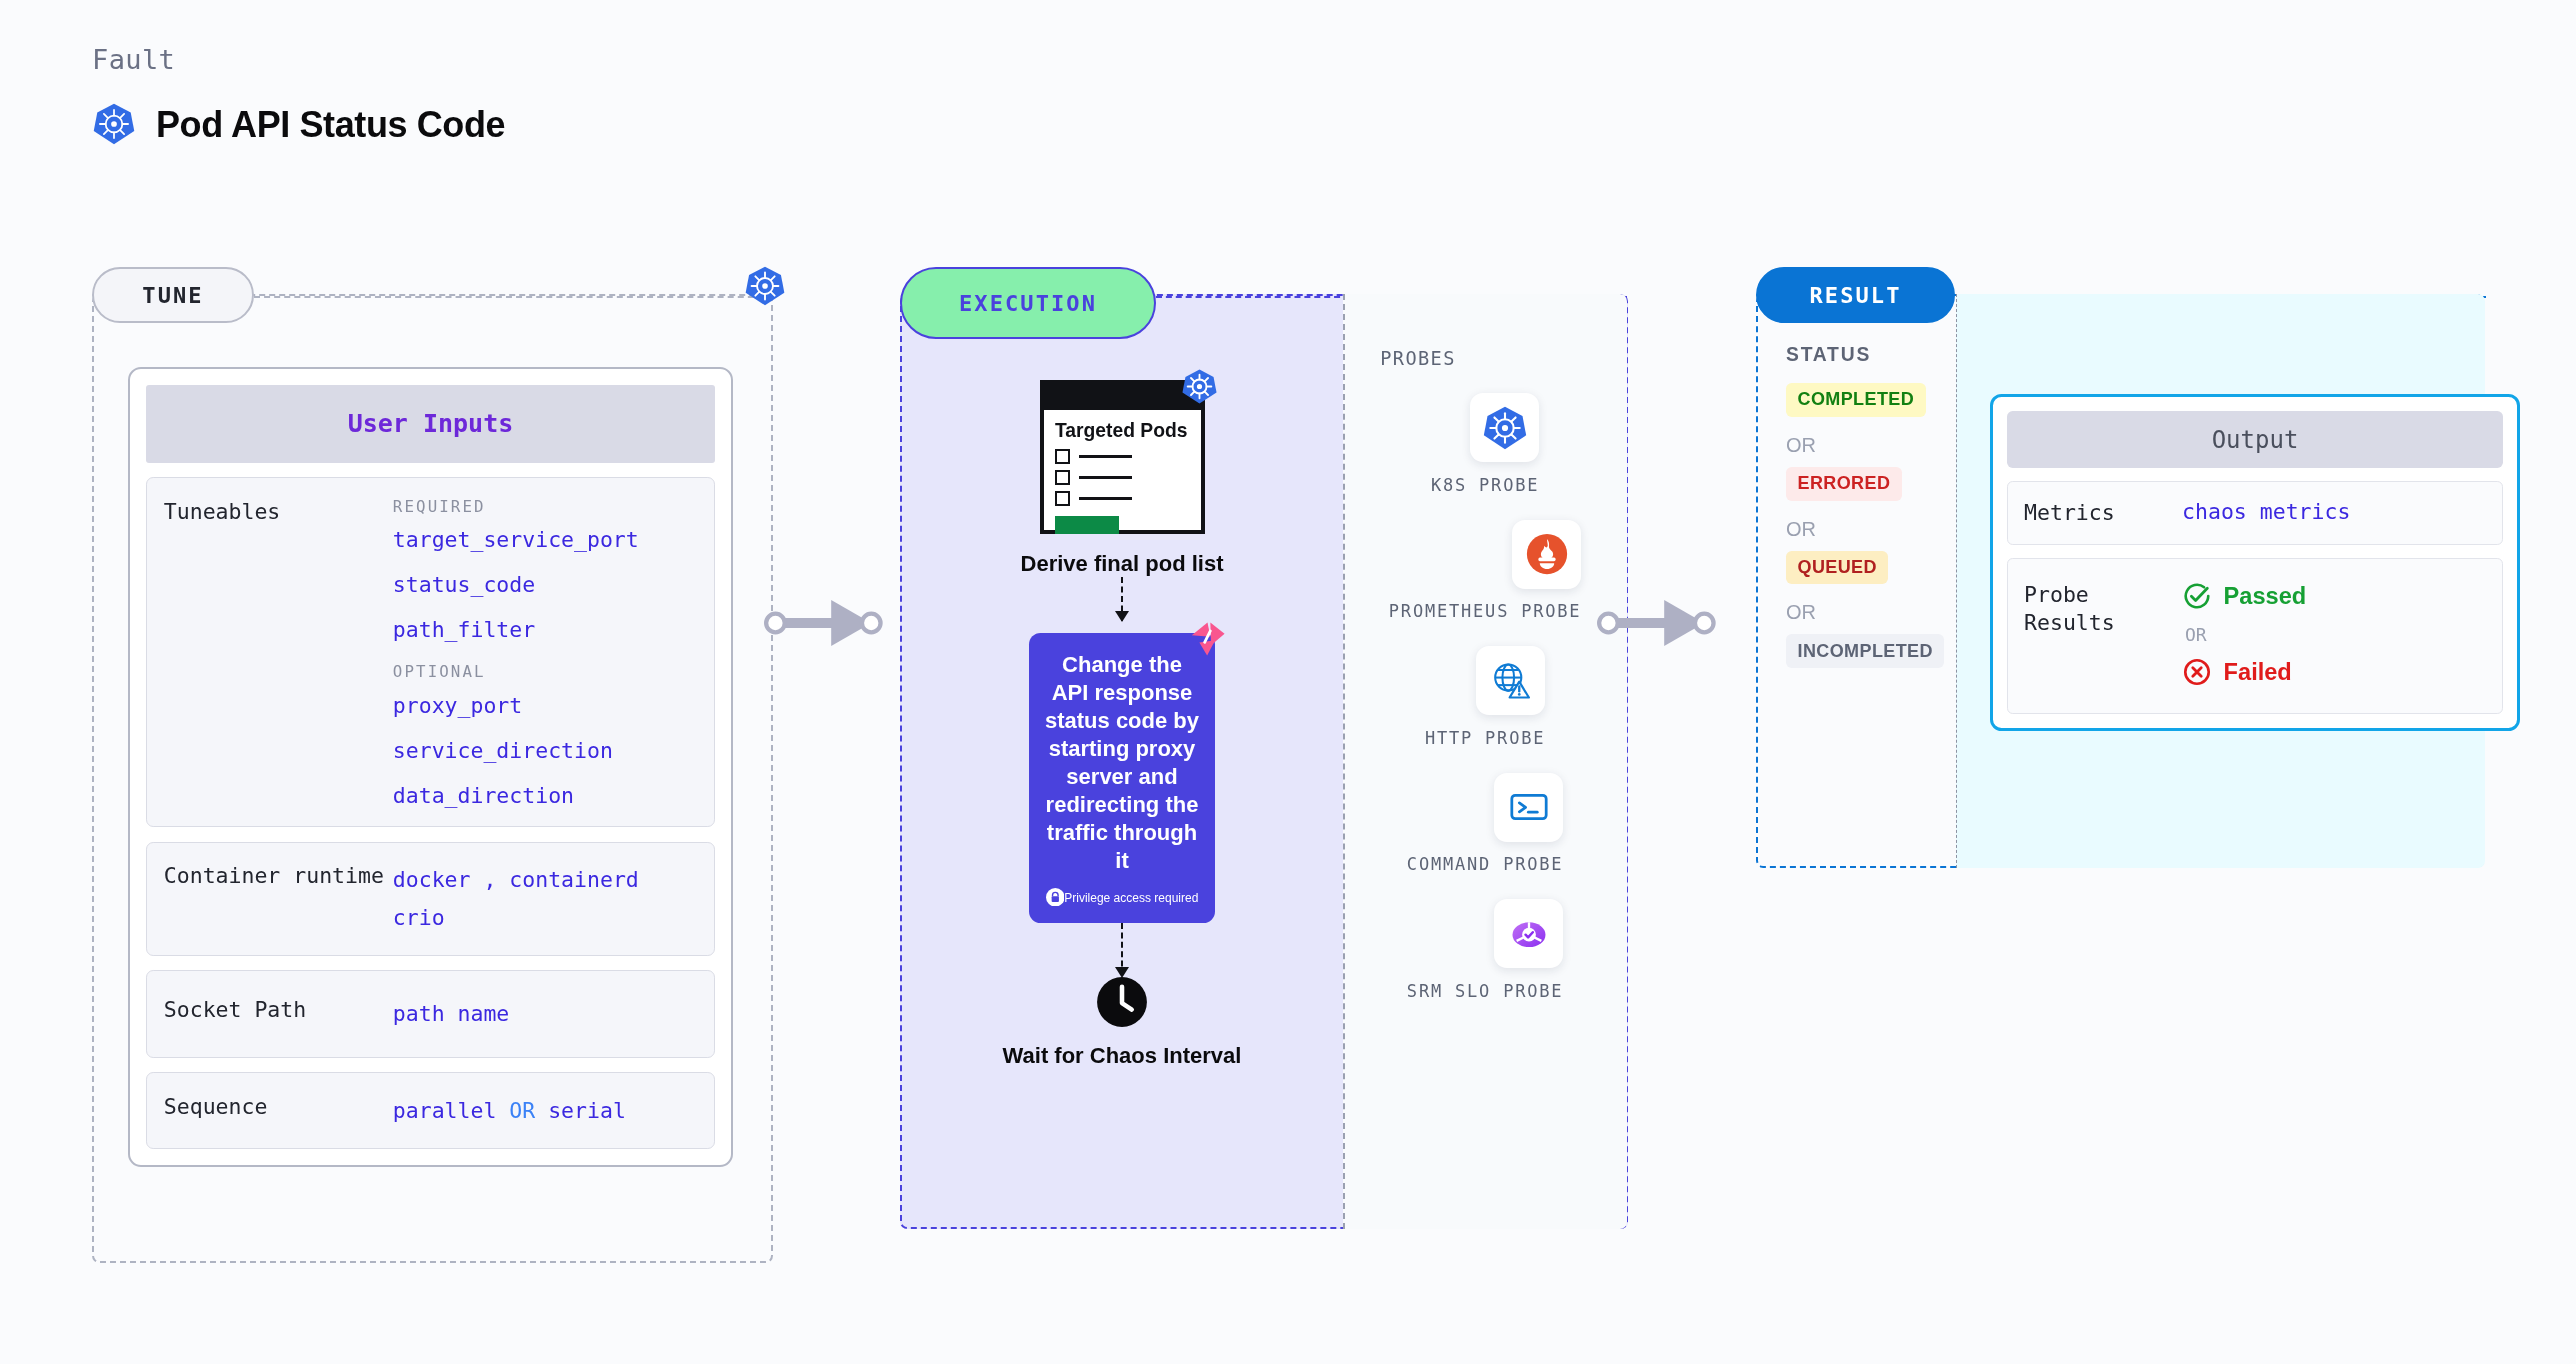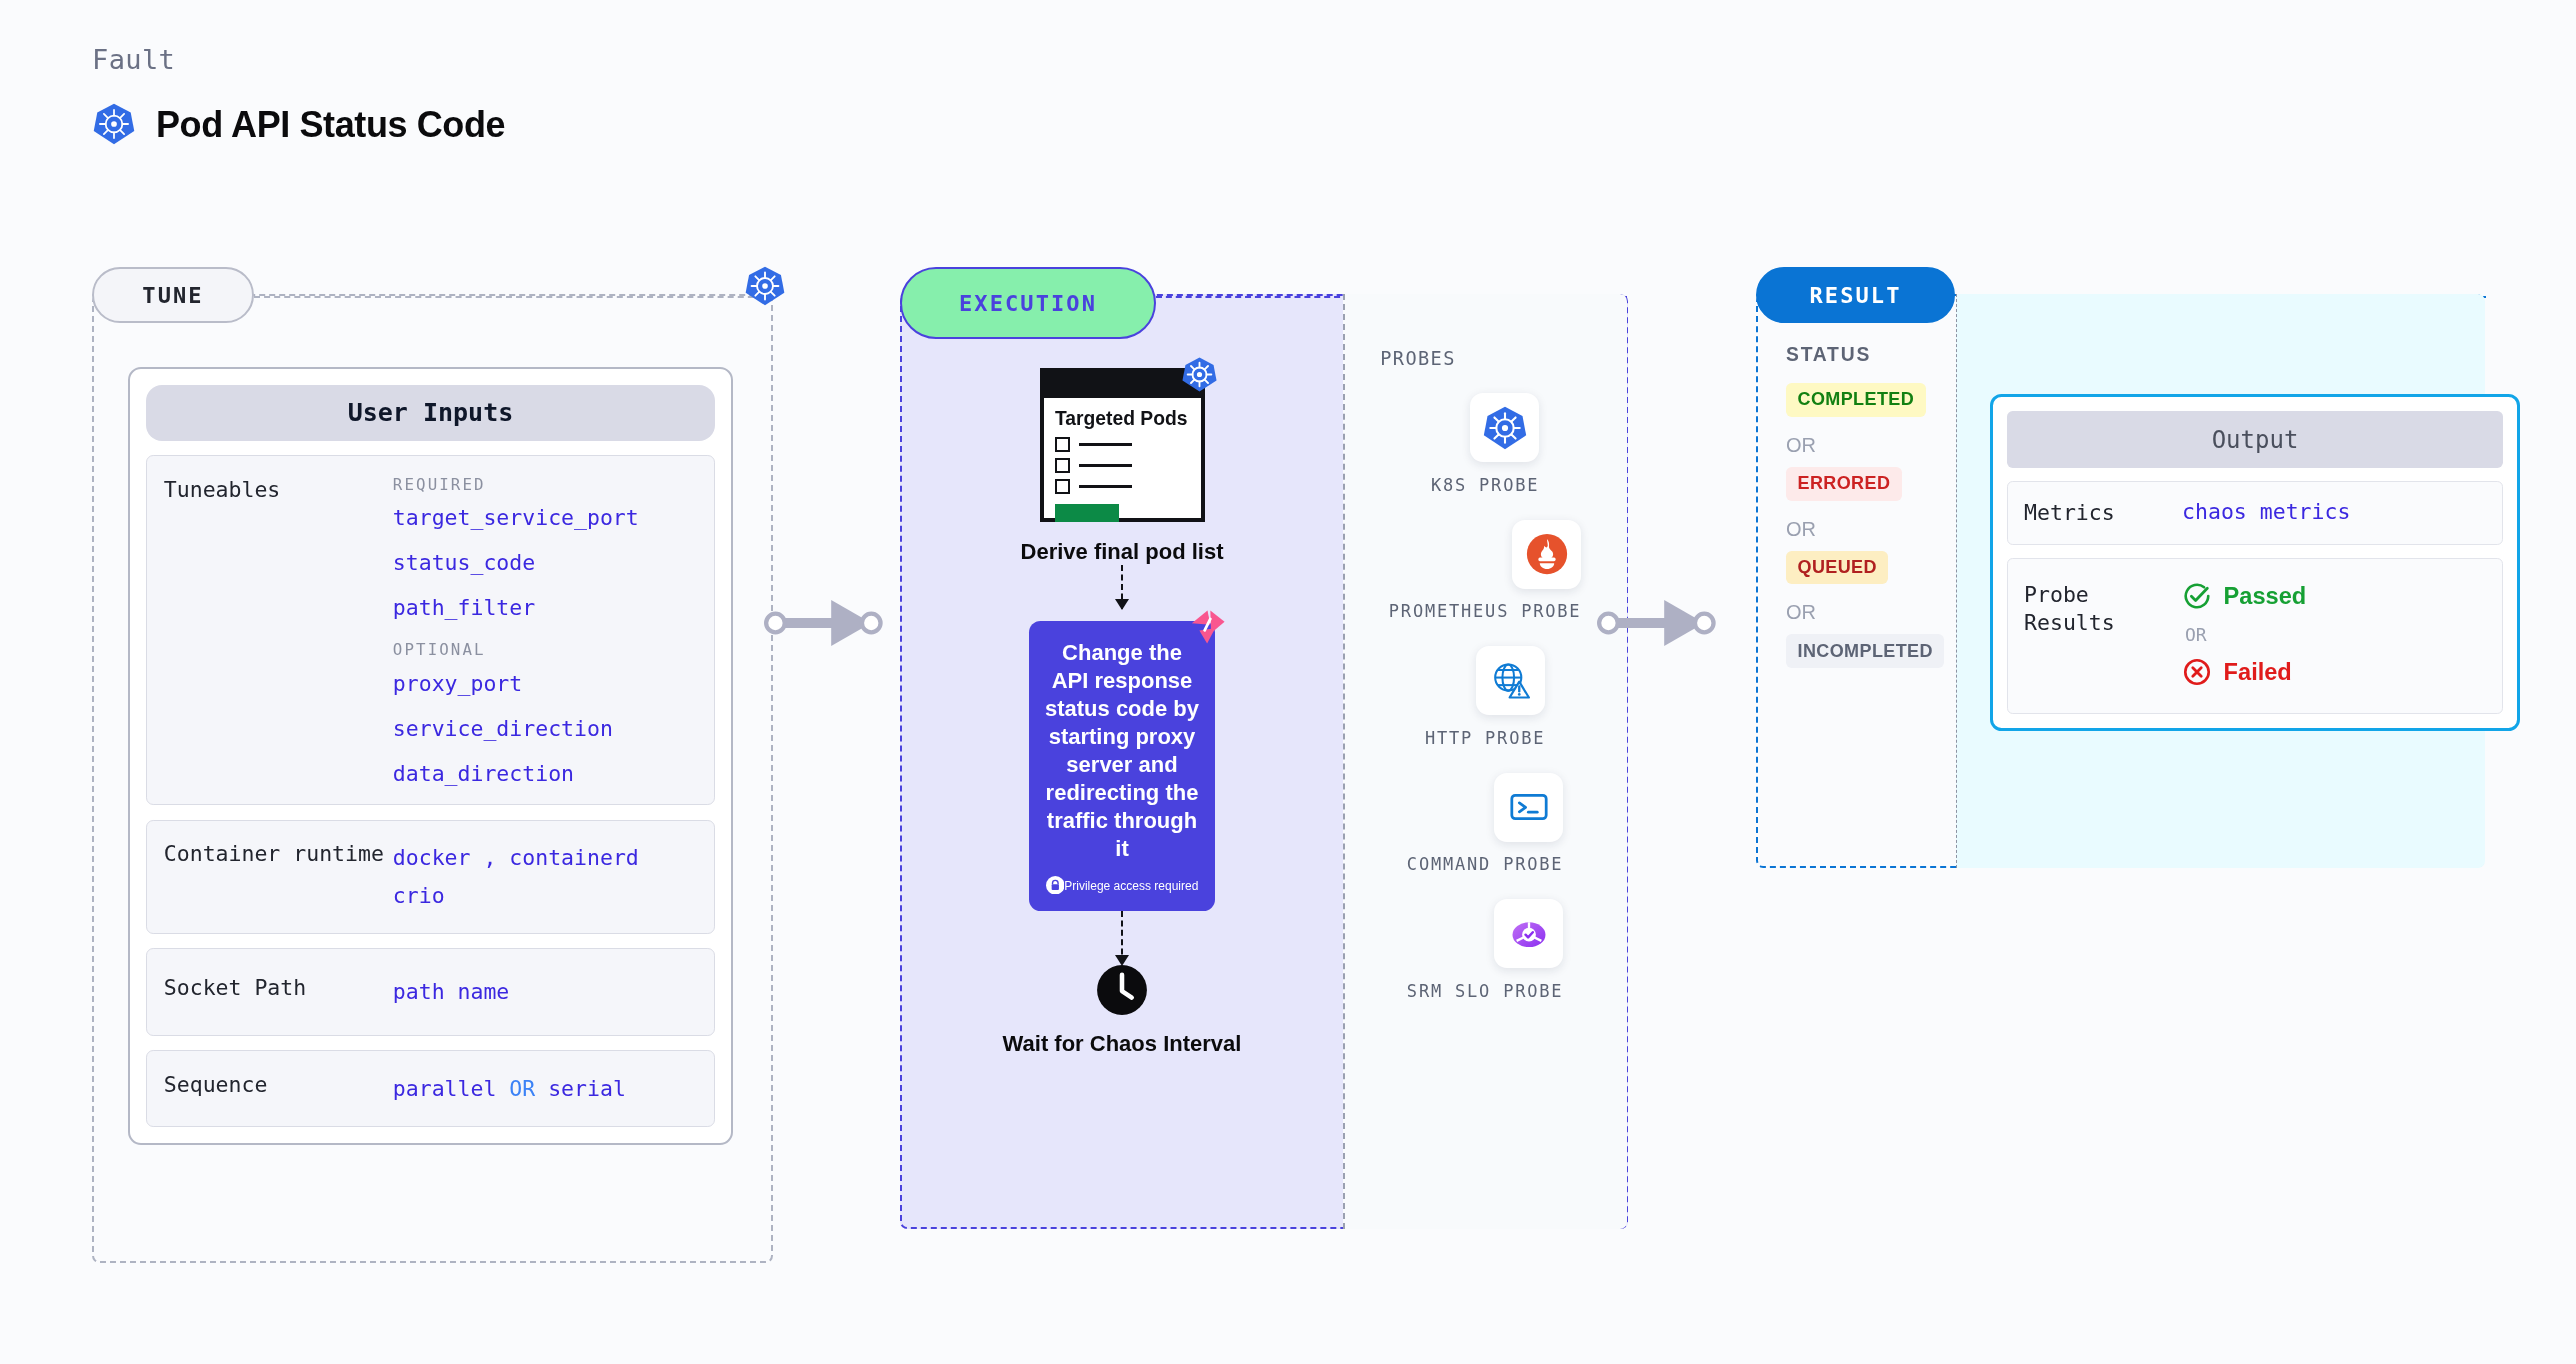--- a/index.html
+++ b/index.html
@@ -78,24 +78,24 @@
   #arrow1{ left:764px; top:590px; }
   #arrow2{ left:1597px; top:590px; }
 
   
   #user-inputs-card{
     position:absolute; left:128px; top:367px; width:605px;
     background:#ffffff; border:2.1px solid #b4b8c6; border-radius:13px;
     padding:15.8px; z-index:3;
   }
   #user-inputs-header{
-    background:#d9dae6; border-radius:16px; height:56px;
+    background:#d9dae6; border-radius:3px; height:78px;
     display:flex; align-items:center; justify-content:center;
     font-family:"DejaVu Sans Mono","Liberation Mono",monospace;
-    font-size:25px; font-weight:bold; color:#0f172a;
+    font-size:25px; font-weight:bold; color:#6d28d9;
   }
   .ui-block{
     margin-top:14.3px; background:#f5f6fa; border:1.4px solid #dadce5;
     border-radius:7.2px; padding:18.6px 17px; display:flex;
   }
   .ui-key{
     font-family:"DejaVu Sans Mono","Liberation Mono",monospace;
     font-size:21.5px; color:#22252e; width:229px; line-height:1.35; flex:none;
   }
   .ui-val{ flex:1; }
@@ -111,21 +111,21 @@
   .tv:last-child{ margin-bottom:0; }
   .inline-val{
     font-family:"DejaVu Sans Mono","Liberation Mono",monospace;
     font-size:21.5px; color:#3b28e0; line-height:1.75;
   }
   .sep{ color:#3b28e0; }
   .or-blue{ color:#3b82f6; }
 
   
   #exec-col{
-    position:absolute; left:900px; top:282px; width:444px; height:935px;
+    position:absolute; left:900px; top:294px; width:444px; height:935px;
     display:flex; flex-direction:column; align-items:center; z-index:4;
   }
   #pods-card{
     position:relative; margin-top:86px; width:165px; height:154px;
     background:#ffffff; border:4.3px solid #111216;
   }
   #pods-card .topbar{ height:26px; background:#111216; }
   #pods-card .body{ padding:10px 11.5px; }
   #pods-title{ font-size:19.3px; font-weight:bold; color:#111216; line-height:1.15; }
   .pod-row{ display:flex; align-items:center; gap:8.6px; margin-top:6.4px; }

